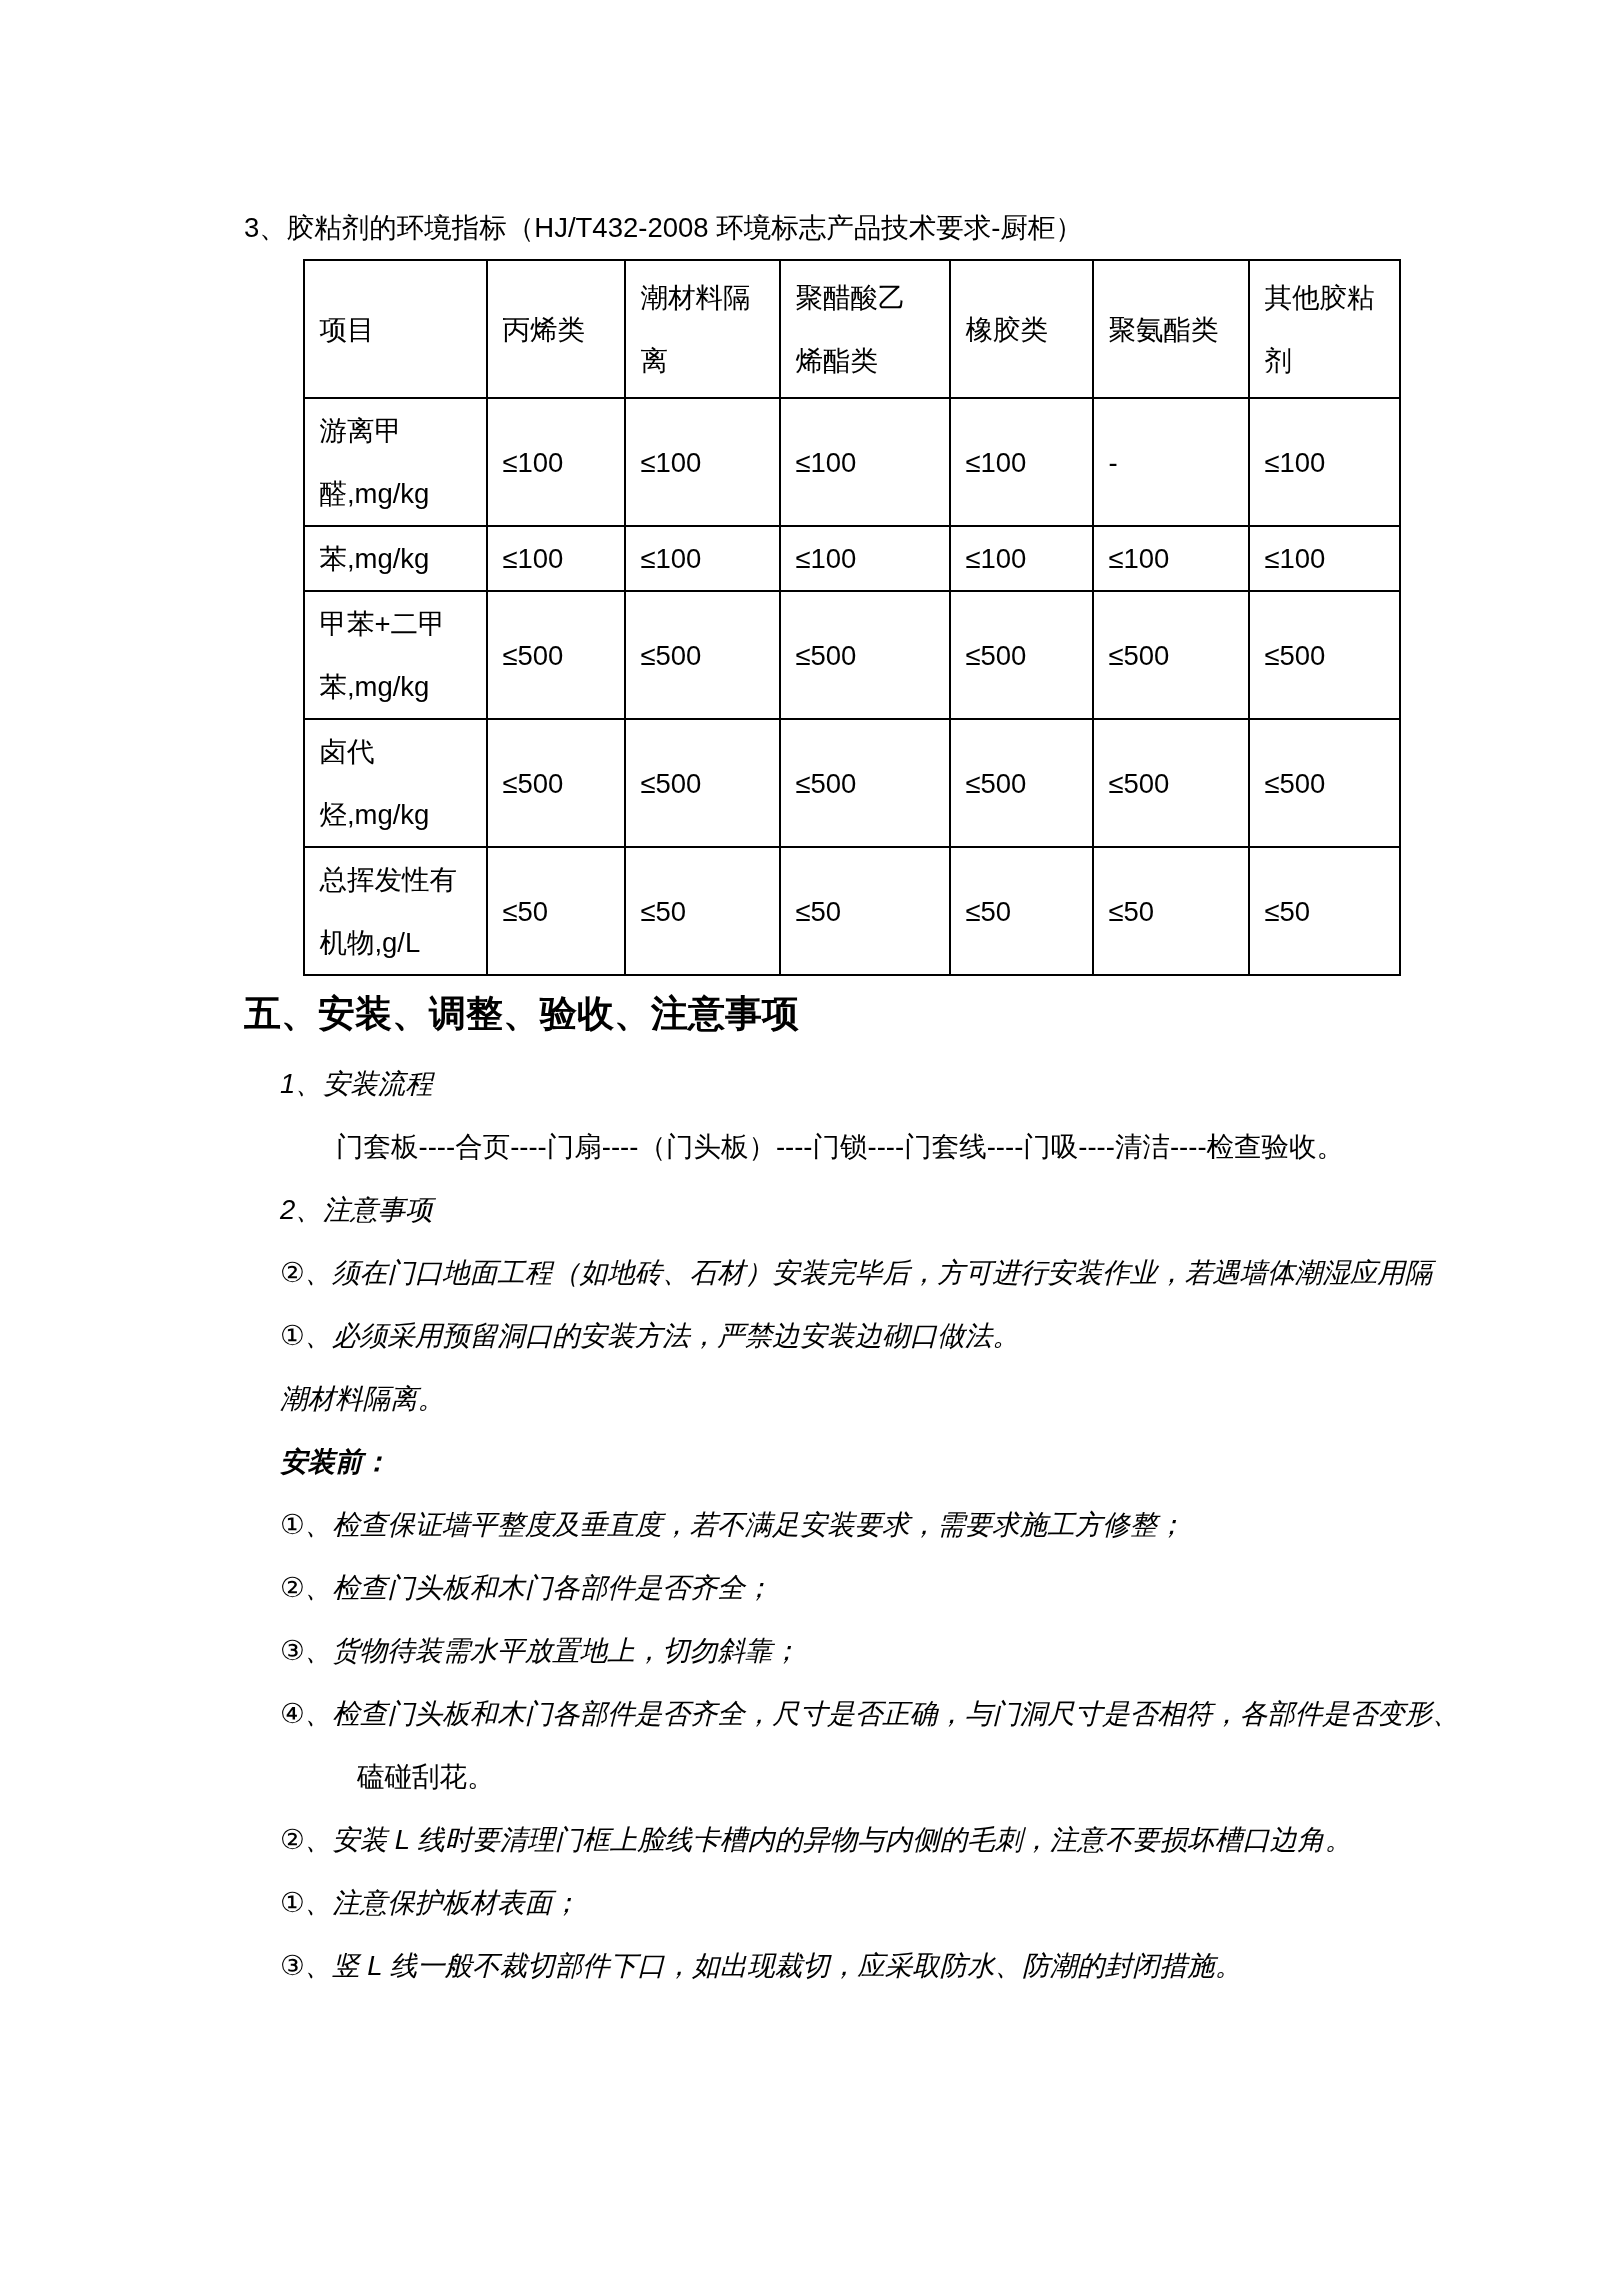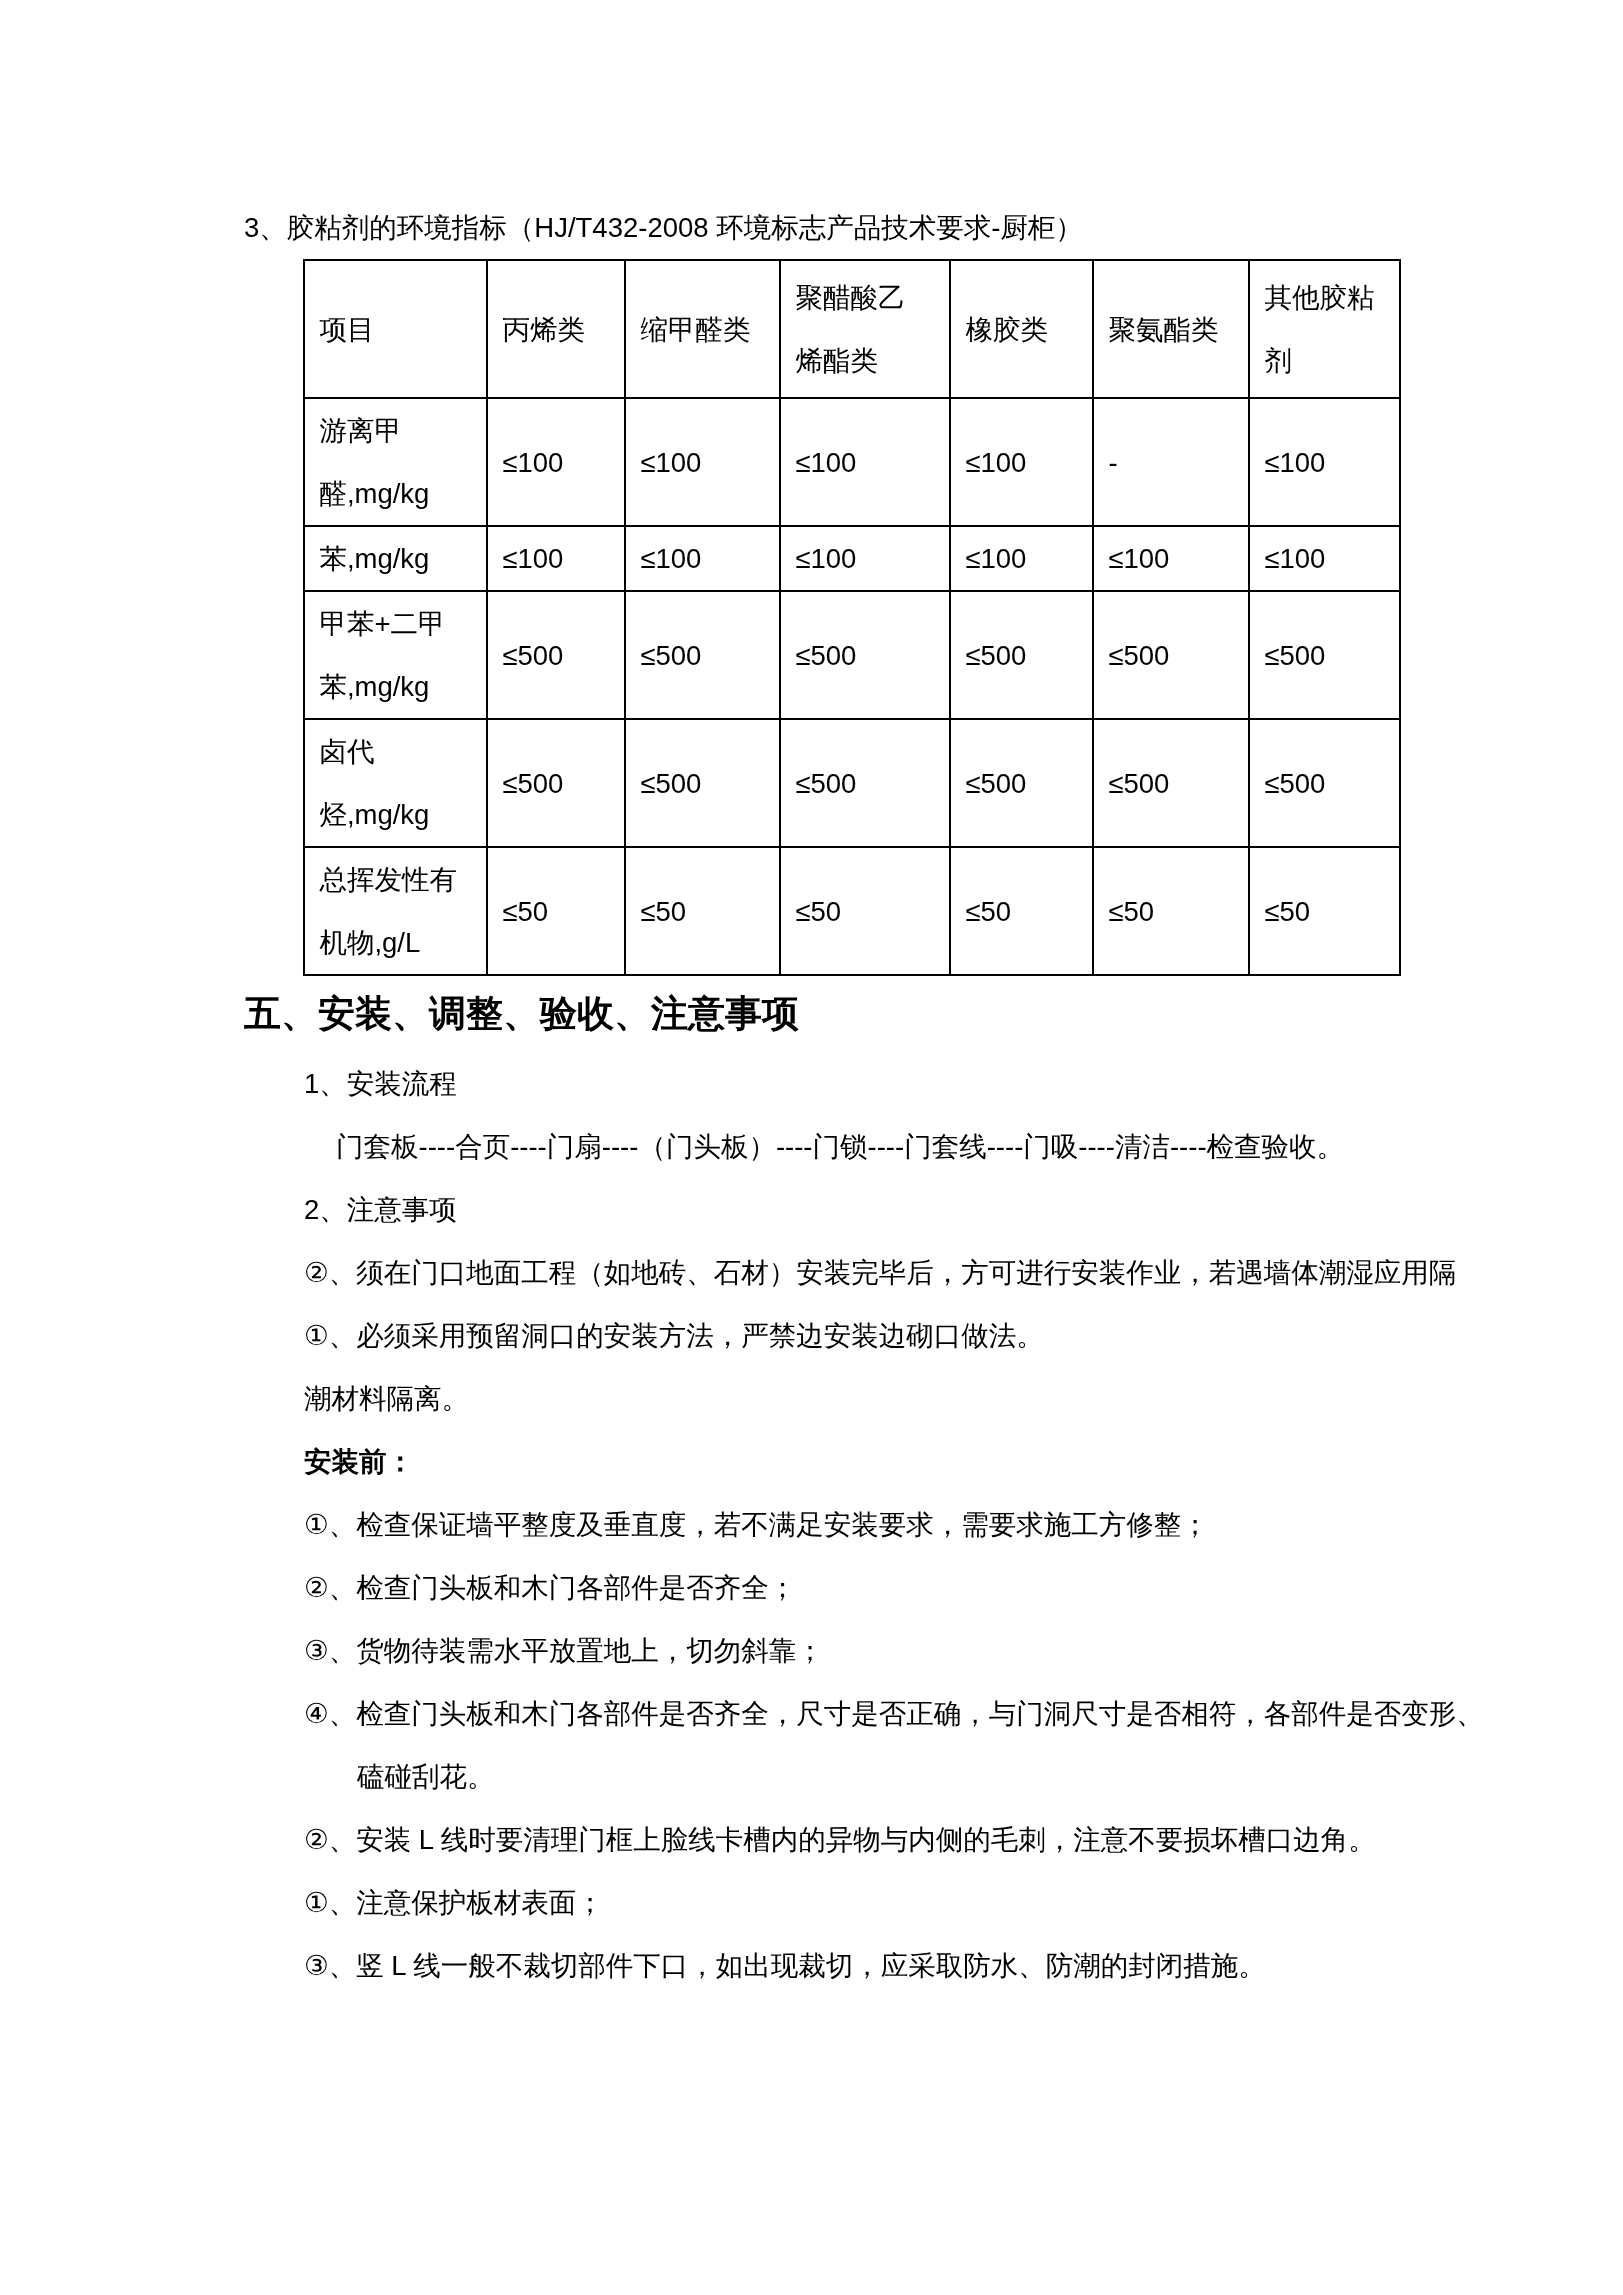--- a/index.html
+++ b/index.html
@@ -49,21 +49,21 @@
     white-space: nowrap;
   }
   .lines { margin-top: 7.9px; }
   .line {
     margin: 0;
     font-size: 27.5px;
     line-height: 63px;
     white-space: nowrap;
   }
   .line.bold { font-weight: bold; }
-  .ind-l1 { margin-left: 60px; }
+  .ind-l1 { margin-left: 36px; font-style: italic; }
   .ind-l2 { margin-left: 92px; }
   .ind-l3 { margin-left: 113px; }
 </style>
 </head>
 <body>
 
 <div class="page">
 
   <p class="h3line">3、胶粘剂的环境指标（HJ/T432-2008 环境标志产品技术要求-厨柜）</p>
 
@@ -74,21 +74,21 @@
       <col style="width:155px">
       <col style="width:170px">
       <col style="width:143px">
       <col style="width:156px">
       <col style="width:151px">
     </colgroup>
     <thead>
       <tr>
           <th>项目</th>
           <th>丙烯类</th>
-          <th>缩甲醛类</th>
+          <th>潮材料隔离</th>
           <th>聚醋酸乙<br>烯酯类</th>
           <th>橡胶类</th>
           <th>聚氨酯类</th>
           <th>其他胶粘<br>剂</th>
         </tr>
     </thead>
     <tbody>
         <tr>
           <td>游离甲<br>醛,mg/kg</td>
           <td>≤100</td>

